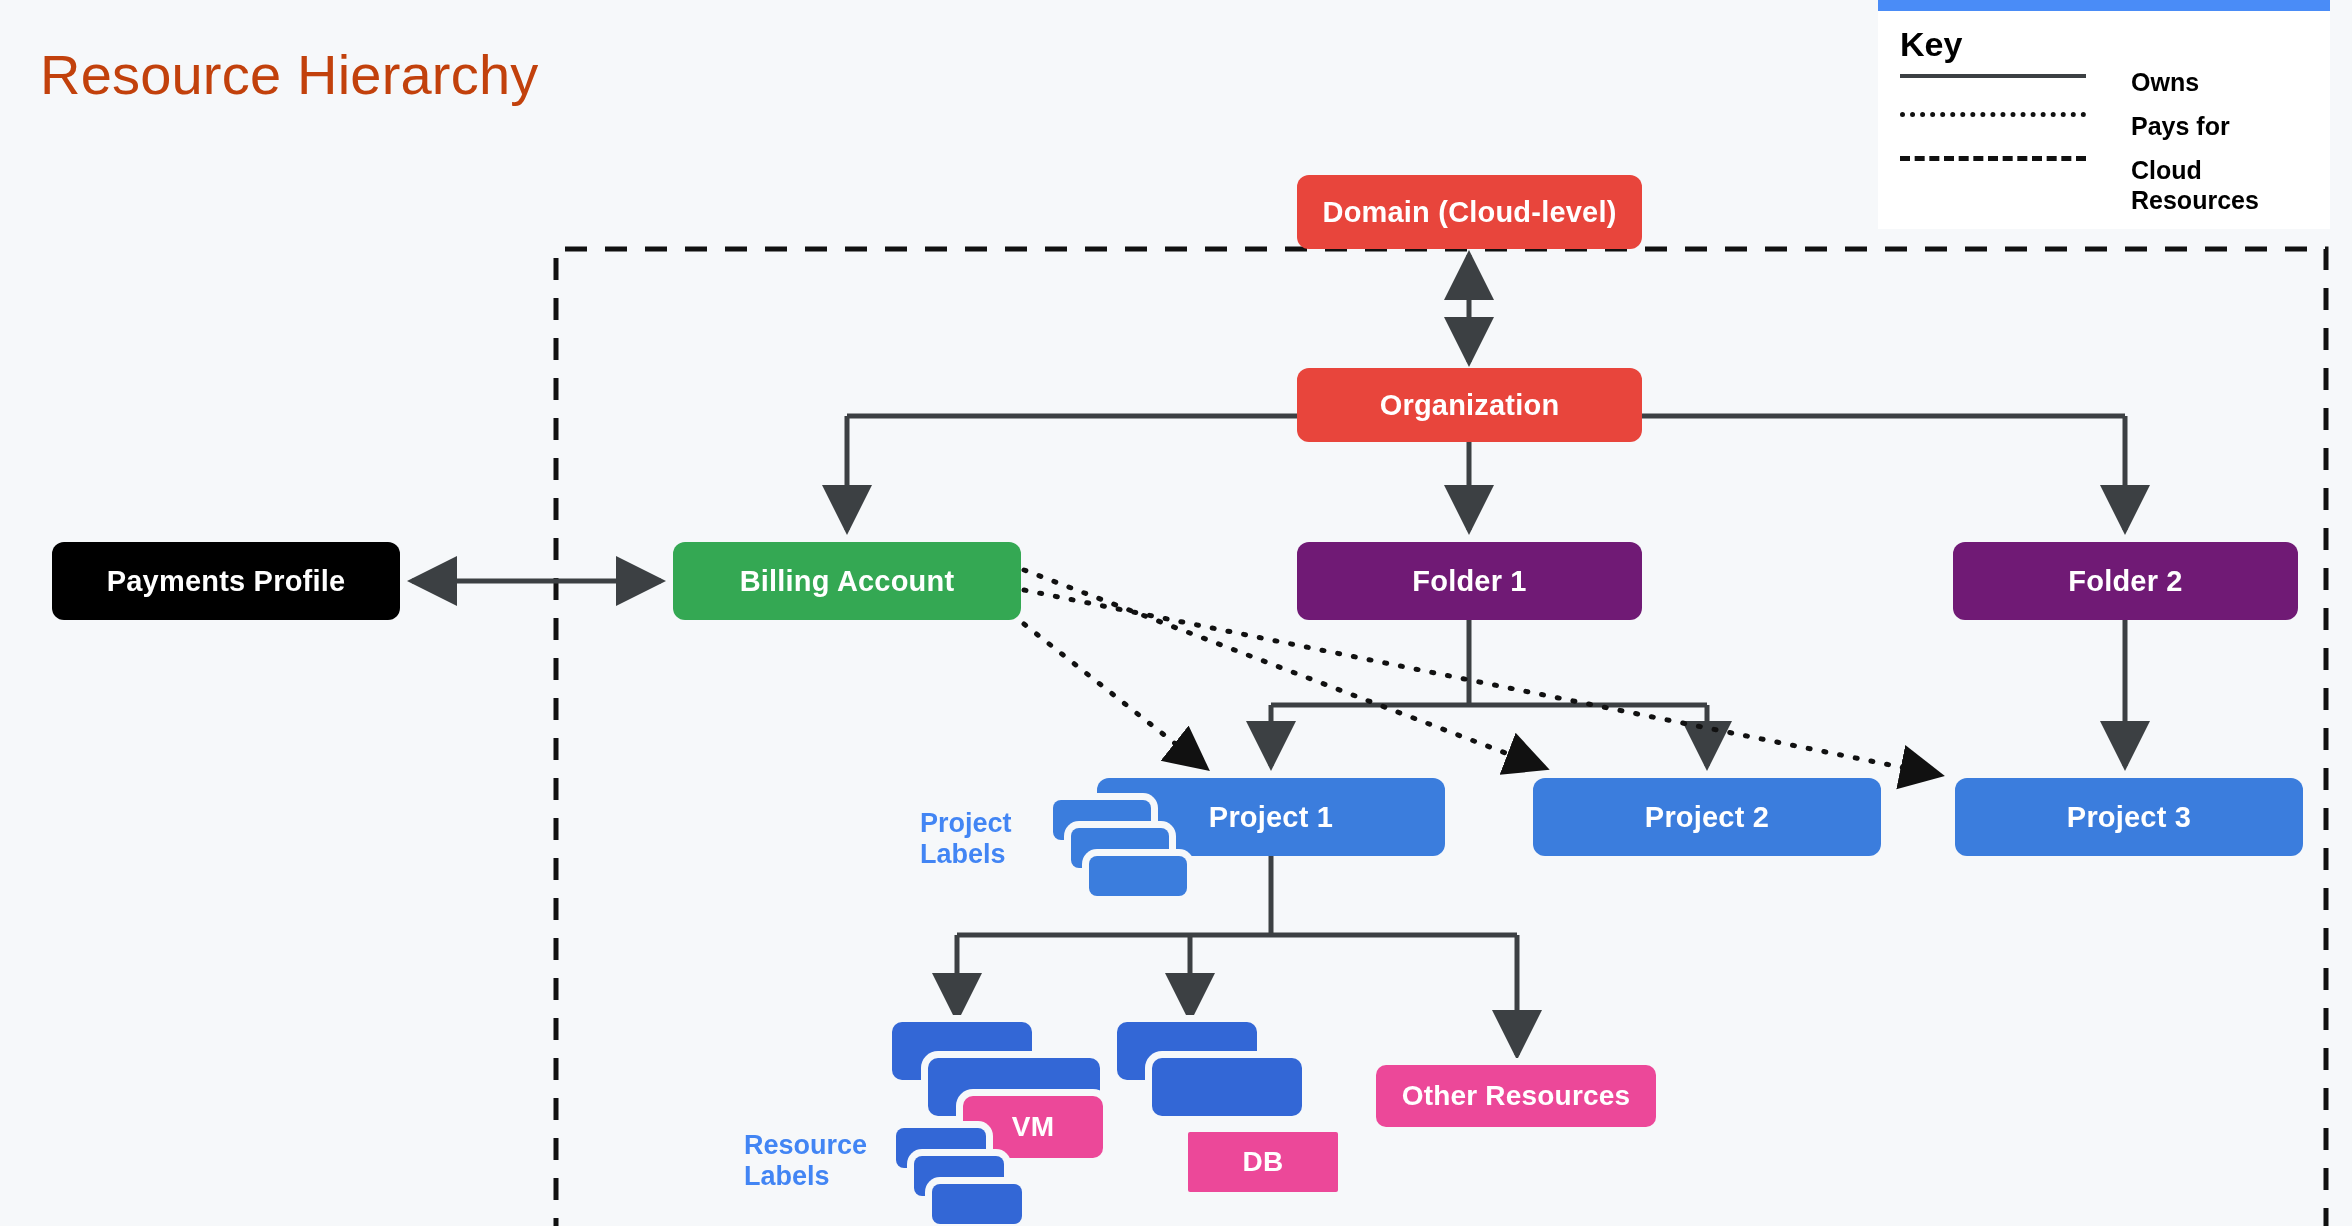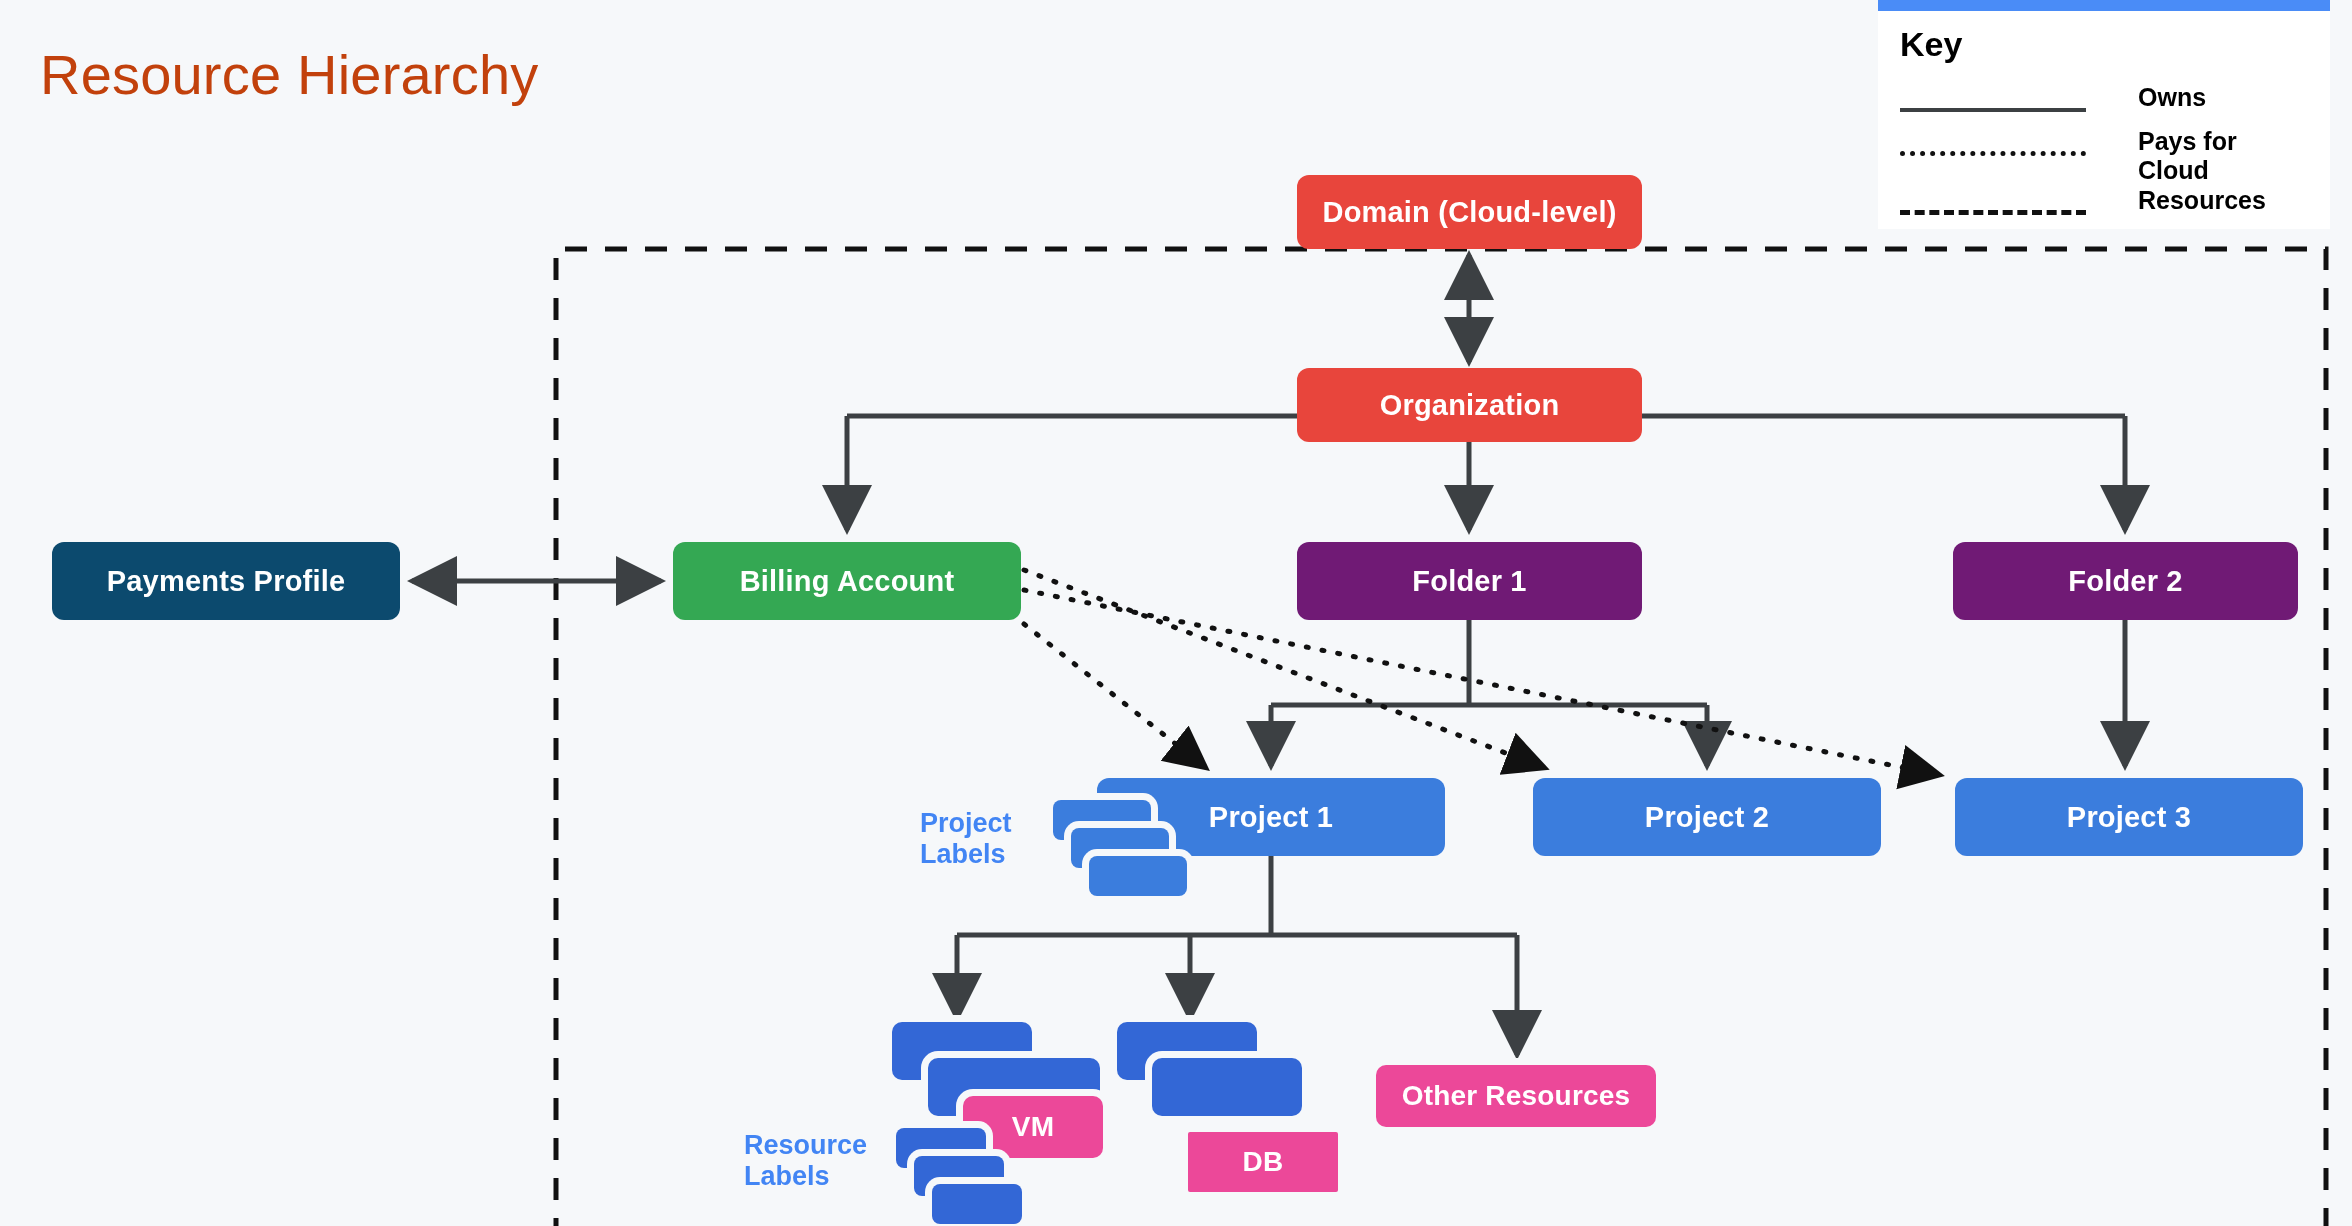--- a/index.html
+++ b/index.html
@@ -21,21 +21,21 @@
   
   .node{
     position:absolute;box-sizing:border-box;
     display:flex;align-items:center;justify-content:center;
     border-radius:12px;color:#ffffff;
     font-size:29px;font-weight:700;letter-spacing:.2px;
     white-space:nowrap;z-index:5;
   }
   .red{background:#e8453c;}
   .green{background:#34a853;}
-  .yellow{background:#0c4a6e;}
+  .yellow{background:#000000;}
   .folder{background:#701a75;}
   .project{background:#3b7ddd;}
   .resource{background:#ec4899;box-shadow:0 0 0 7px #f6f8fa;}
 
   
   .sidelabel{
     position:absolute;color:#4285f4;font-size:27px;font-weight:700;
     line-height:1.16;text-align:left;z-index:6;white-space:pre-line;
   }
 
@@ -58,21 +58,21 @@
     position:absolute;right:22px;top:0;width:452px;
     background:#ffffff;z-index:20;
     border-top:11px solid #4a8cf7;
     padding:0 0 14px 0;box-sizing:border-box;
   }
   .legend .key{
     color:#000000;font-size:34px;font-weight:700;
     padding:14px 0 4px 22px;
   }
   .legend-row{
-    display:flex;align-items:flex-end;gap:16px;padding:0 0 0 22px;min-height:44px;
+    display:flex;align-items:flex-start;gap:9px;padding:0 0 0 22px;min-height:44px;
   }
   .legend-row .sample{width:186px;height:4px;flex:0 0 186px;}
   .legend-row .sample.solid{background:#3c4043;height:4px;}
   .legend-row .sample.dotted{
     height:0;border-top:5px dotted #111;background:none;
   }
   .legend-row .sample.dashed{
     height:0;border-top:5px dashed #111;background:none;
   }
   .legend-row .ltext{

